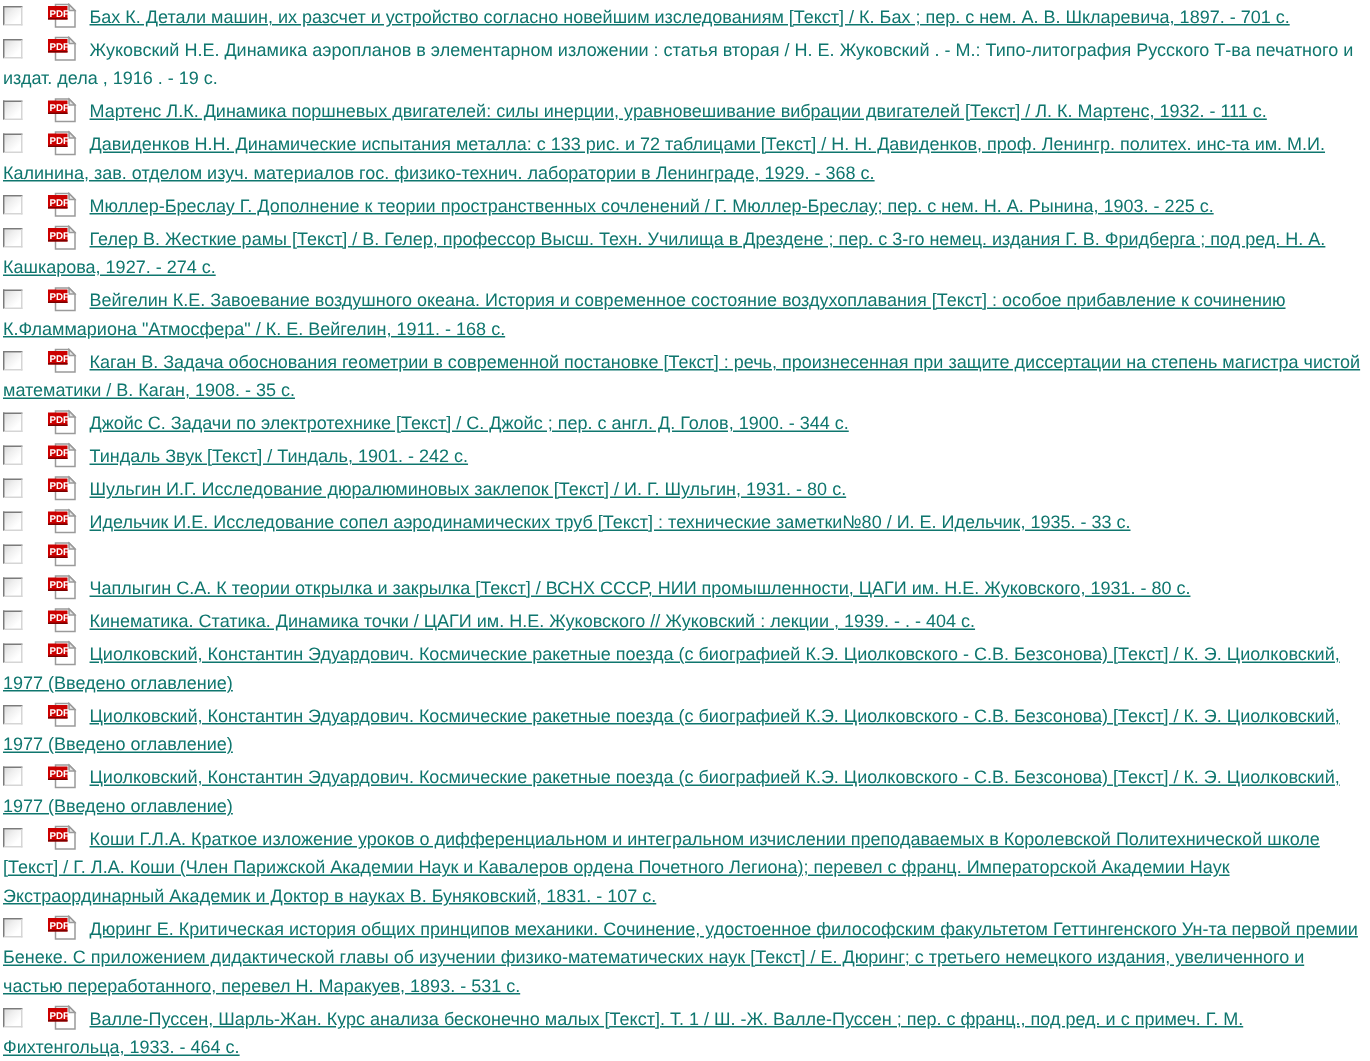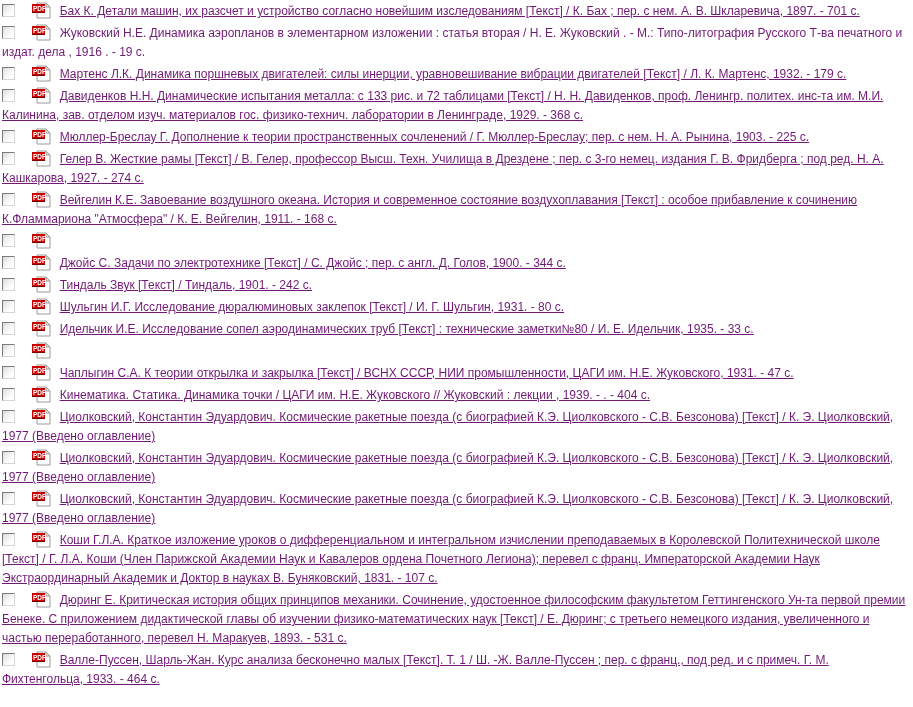--- a/index.html
+++ b/index.html
@@ -41,21 +41,21 @@
   }
   .pdficon {
     display: inline-block;
     width: 19px;
     height: 17px;
     margin-right: 5px;
     vertical-align: -4px;
     cursor: pointer;
   }
   .doclink {
-    color: #701a75;
+    color: #0f766e;
     text-decoration: underline;
     cursor: pointer;
   }
   .doclink.plain {
     text-decoration: none;
     cursor: default;
   }
 </style>
 </head>
 <body>
@@ -93,21 +93,21 @@
     <input type="checkbox" class="cb" style="">
     <span class="pdficon">
       <svg width="19" height="17" viewBox="0 0 19 17" xmlns="http://www.w3.org/2000/svg">
         <path d="M5 1 h9 l4 4 v11 h-13 z" fill="#ffffff" stroke="#9a9a9a" stroke-width="1"></path>
         <path d="M14 1 l4 4 h-4 z" fill="#e8e8e8" stroke="#9a9a9a" stroke-width="1"></path>
         <rect x="0" y="2" width="13" height="9" fill="#cc0000"></rect>
         <rect x="0" y="10" width="13" height="1" fill="#7a0000"></rect>
         <text x="1" y="9" font-family="Liberation Sans, sans-serif" font-size="6.5" font-weight="bold" fill="#ffffff">PDF</text>
       </svg>
     </span>
-    <a class="doclink">Мартенс Л.К. Динамика поршневых двигателей: силы инерции, уравновешивание вибрации двигателей [Текст] / Л. К. Мартенс, 1932. - 179 с. </a>
+    <a class="doclink">Мартенс Л.К. Динамика поршневых двигателей: силы инерции, уравновешивание вибрации двигателей [Текст] / Л. К. Мартенс, 1932. - 111 с. </a>
   </div>
 
   <div class="row">
     <input type="checkbox" class="cb" style="">
     <span class="pdficon">
       <svg width="19" height="17" viewBox="0 0 19 17" xmlns="http://www.w3.org/2000/svg">
         <path d="M5 1 h9 l4 4 v11 h-13 z" fill="#ffffff" stroke="#9a9a9a" stroke-width="1"></path>
         <path d="M14 1 l4 4 h-4 z" fill="#e8e8e8" stroke="#9a9a9a" stroke-width="1"></path>
         <rect x="0" y="2" width="13" height="9" fill="#cc0000"></rect>
         <rect x="0" y="10" width="13" height="1" fill="#7a0000"></rect>
@@ -163,20 +163,21 @@
     <input type="checkbox" class="cb" style="">
     <span class="pdficon">
       <svg width="19" height="17" viewBox="0 0 19 17" xmlns="http://www.w3.org/2000/svg">
         <path d="M5 1 h9 l4 4 v11 h-13 z" fill="#ffffff" stroke="#9a9a9a" stroke-width="1"></path>
         <path d="M14 1 l4 4 h-4 z" fill="#e8e8e8" stroke="#9a9a9a" stroke-width="1"></path>
         <rect x="0" y="2" width="13" height="9" fill="#cc0000"></rect>
         <rect x="0" y="10" width="13" height="1" fill="#7a0000"></rect>
         <text x="1" y="9" font-family="Liberation Sans, sans-serif" font-size="6.5" font-weight="bold" fill="#ffffff">PDF</text>
       </svg>
     </span>
+    <a class="doclink">Каган В. Задача обоснования геометрии в современной постановке [Текст] : речь, произнесенная при защите диссертации на степень магистра чистой математики / В. Каган, 1908. - 35 с. </a>
   </div>
 
   <div class="row">
     <input type="checkbox" class="cb" style="">
     <span class="pdficon">
       <svg width="19" height="17" viewBox="0 0 19 17" xmlns="http://www.w3.org/2000/svg">
         <path d="M5 1 h9 l4 4 v11 h-13 z" fill="#ffffff" stroke="#9a9a9a" stroke-width="1"></path>
         <path d="M14 1 l4 4 h-4 z" fill="#e8e8e8" stroke="#9a9a9a" stroke-width="1"></path>
         <rect x="0" y="2" width="13" height="9" fill="#cc0000"></rect>
         <rect x="0" y="10" width="13" height="1" fill="#7a0000"></rect>
@@ -245,21 +246,21 @@
     <input type="checkbox" class="cb" style="">
     <span class="pdficon">
       <svg width="19" height="17" viewBox="0 0 19 17" xmlns="http://www.w3.org/2000/svg">
         <path d="M5 1 h9 l4 4 v11 h-13 z" fill="#ffffff" stroke="#9a9a9a" stroke-width="1"></path>
         <path d="M14 1 l4 4 h-4 z" fill="#e8e8e8" stroke="#9a9a9a" stroke-width="1"></path>
         <rect x="0" y="2" width="13" height="9" fill="#cc0000"></rect>
         <rect x="0" y="10" width="13" height="1" fill="#7a0000"></rect>
         <text x="1" y="9" font-family="Liberation Sans, sans-serif" font-size="6.5" font-weight="bold" fill="#ffffff">PDF</text>
       </svg>
     </span>
-    <a class="doclink">Чаплыгин С.А. К теории открылка и закрылка [Текст] / ВСНХ СССР, НИИ промышленности, ЦАГИ им. Н.Е. Жуковского, 1931. - 47 с. </a>
+    <a class="doclink">Чаплыгин С.А. К теории открылка и закрылка [Текст] / ВСНХ СССР, НИИ промышленности, ЦАГИ им. Н.Е. Жуковского, 1931. - 80 с. </a>
   </div>
 
   <div class="row">
     <input type="checkbox" class="cb" style="">
     <span class="pdficon">
       <svg width="19" height="17" viewBox="0 0 19 17" xmlns="http://www.w3.org/2000/svg">
         <path d="M5 1 h9 l4 4 v11 h-13 z" fill="#ffffff" stroke="#9a9a9a" stroke-width="1"></path>
         <path d="M14 1 l4 4 h-4 z" fill="#e8e8e8" stroke="#9a9a9a" stroke-width="1"></path>
         <rect x="0" y="2" width="13" height="9" fill="#cc0000"></rect>
         <rect x="0" y="10" width="13" height="1" fill="#7a0000"></rect>

